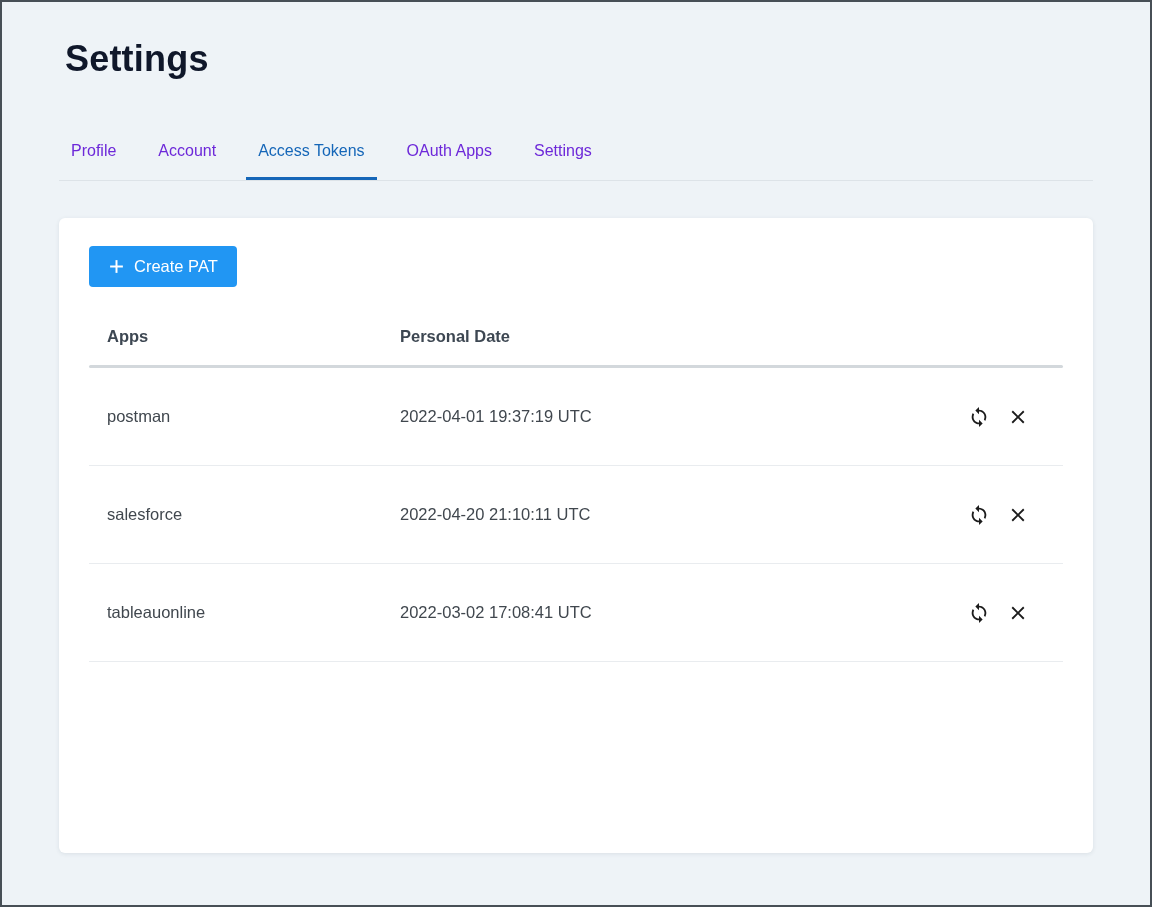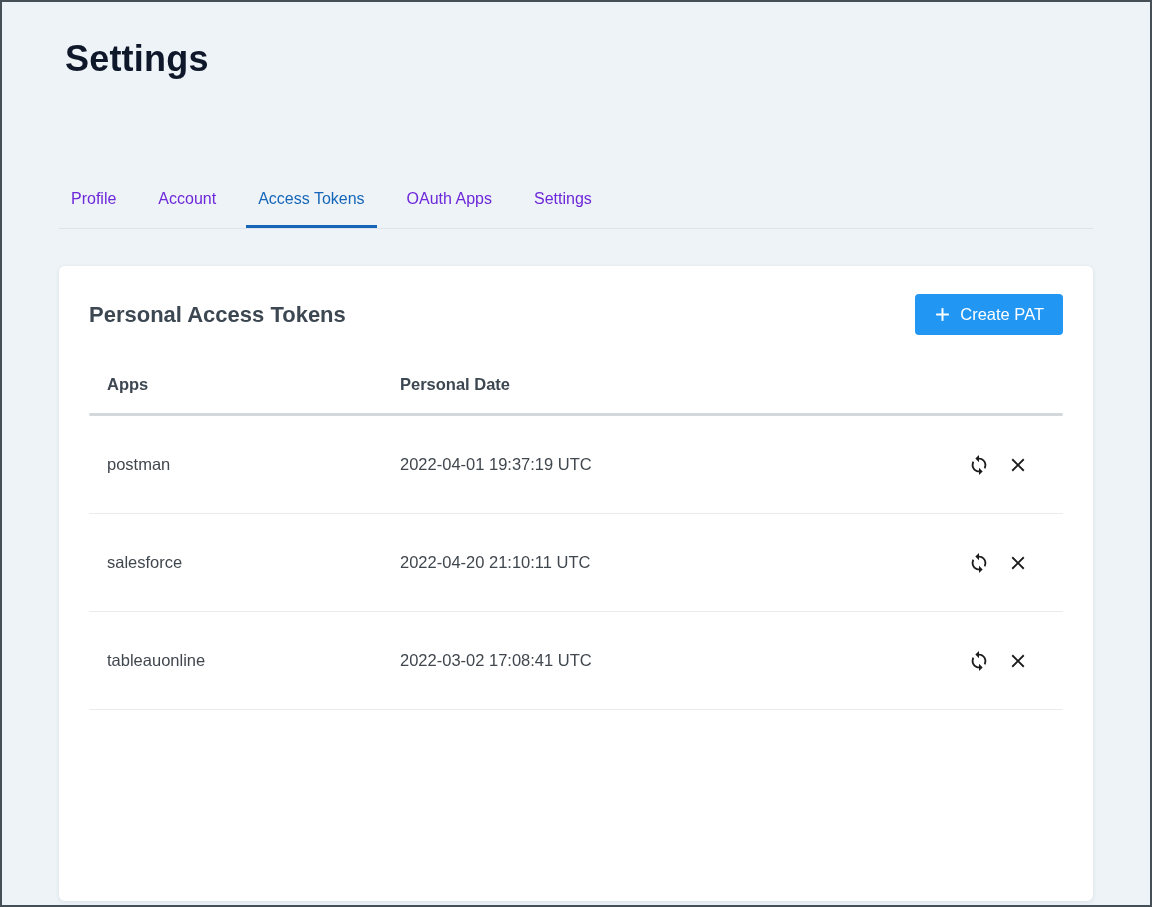--- a/index.html
+++ b/index.html
@@ -46,21 +46,20 @@
     margin-right: 18px;
     cursor: pointer;
     border-bottom: 3px solid transparent;
     white-space: nowrap;
   }
 
   .tab.active {
     color: #1566b8;
     font-weight: 500;
     border-bottom-color: #1566b8;
-    margin-top: 48px;
   }
 
   
   .card {
     margin-top: 37px;
     background: #ffffff;
     border-radius: 6px;
     box-shadow: 0 1px 4px rgba(40, 60, 80, 0.10);
     min-height: 635px;
     padding: 28px 30px 30px 30px;
@@ -163,21 +162,20 @@
       <div class="tab">Profile</div>
       <div class="tab">Account</div>
       <div class="tab active">Access Tokens</div>
       <div class="tab">OAuth Apps</div>
       <div class="tab">Settings</div>
     </div>
 
     <div class="card">
 
       <div class="card-header">
-        <div class="card-title">Personal Access Tokens</div>
         <button class="create-btn">
           <span>
             <svg width="17" height="17" viewBox="0 0 24 24" fill="#ffffff">
               <path d="M10.6 3h2.8v18h-2.8z"></path>
               <path d="M3 10.6h18v2.8H3z"></path>
             </svg>
           </span>
           <span>Create PAT</span>
         </button>
       </div>

